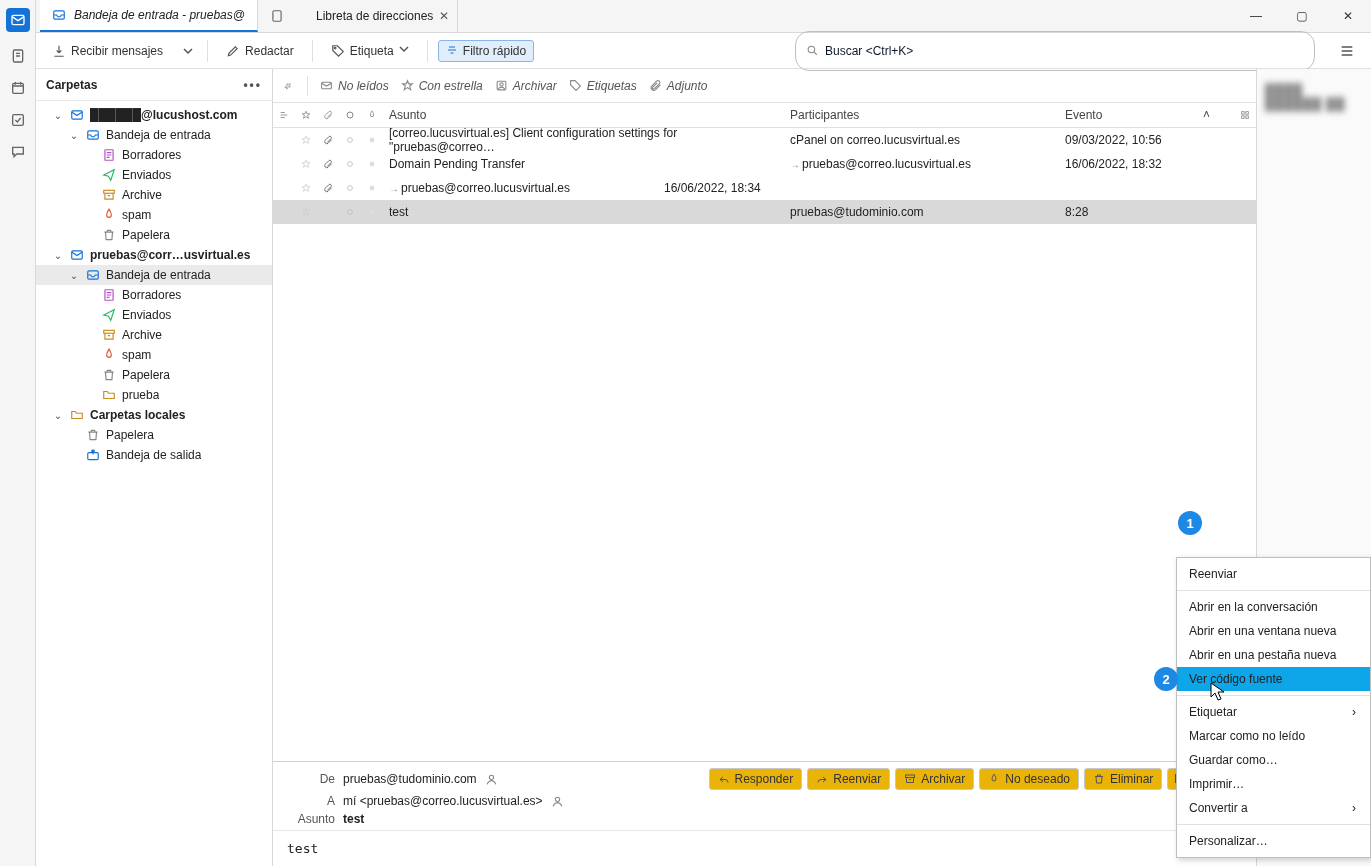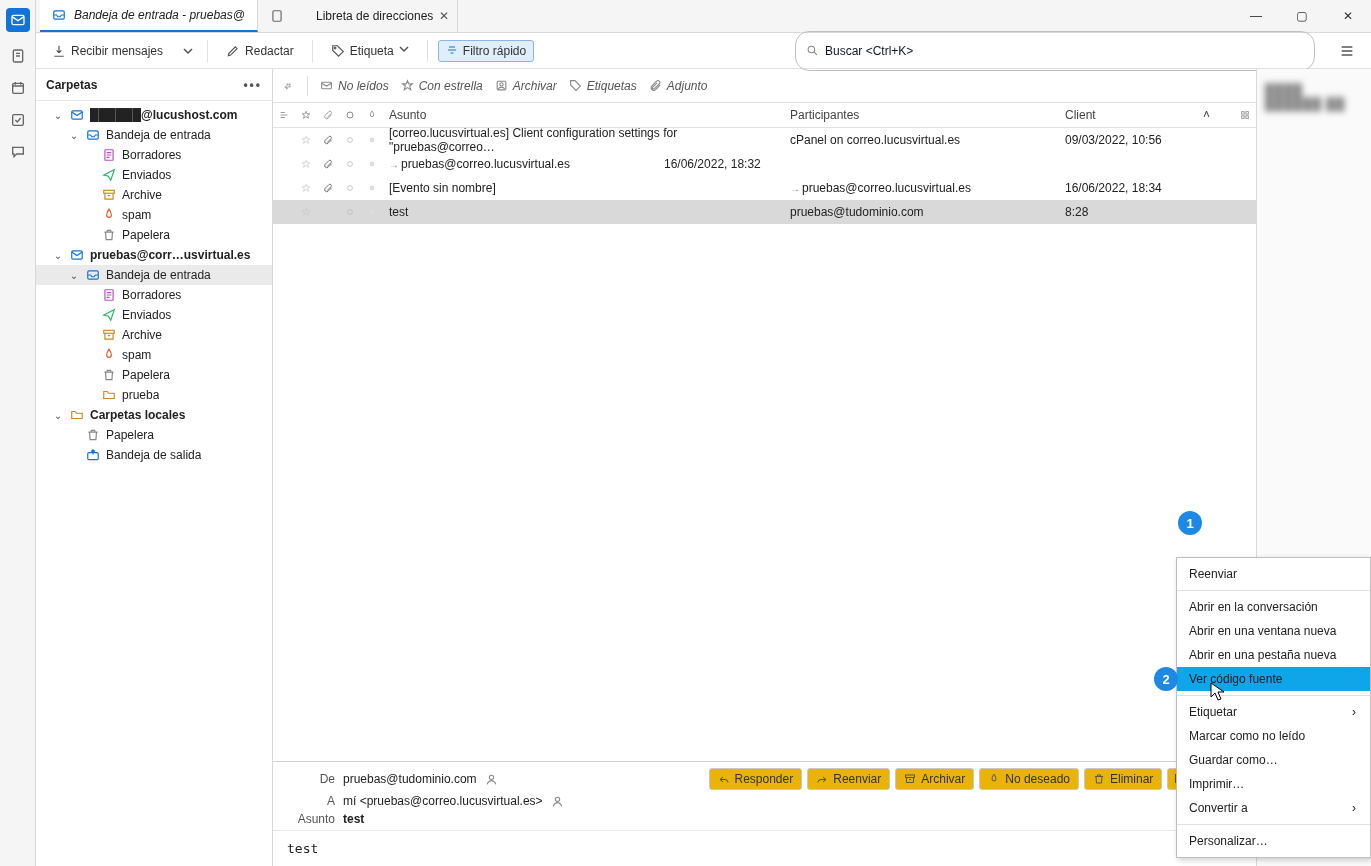--- a/index.html
+++ b/index.html
@@ -456,21 +456,21 @@
                 <path d="M12 2s4 6 4 10a4 4 0 01-8 0c0-4 4-10 4-10z"></path>
               </svg>
             </div>
           <div class="cell col-subject">
               <span>Asunto</span>
             </div>
           <div class="cell col-part">
               <span>Participantes</span>
             </div>
           <div class="cell col-date">
-              <span>Client</span>
+              <span>Evento</span>
               <span style="position:absolute;right:24px;">˄</span>
             </div>
           <div class="cell cols-icon">
               <svg width="12" height="12" viewBox="0 0 24 24" fill="none" stroke="#888" stroke-width="2">
                 <rect x="4" y="4" width="6" height="6"></rect>
                 <rect x="14" y="4" width="6" height="6"></rect>
                 <rect x="4" y="14" width="6" height="6"></rect>
                 <rect x="14" y="14" width="6" height="6"></rect>
               </svg>
             </div>
@@ -519,20 +519,21 @@
               <div class="c ci">
                 <svg width="8" height="8" viewBox="0 0 10 10">
                   <circle cx="5" cy="5" r="3" fill="none" stroke="#bbb"></circle>
                 </svg>
               </div>
               <div class="c ci">
                 <svg width="8" height="8" viewBox="0 0 10 10">
                   <circle cx="5" cy="5" r="3" fill="#ddd"></circle>
                 </svg>
               </div>
+              <div class="c col-subject">Domain Pending Transfer</div>
               <div class="c col-part"><span class="part-arrow">→</span>pruebas@correo.lucusvirtual.es</div>
               <div class="c col-date">16/06/2022, 18:32</div>
               <div class="c ci"></div>
             </div>
             <div class="row">
               <div class="c ci"></div>
               <div class="c ci">
                 <svg width="12" height="12" viewBox="0 0 24 24" fill="none" stroke="#ccc" stroke-width="2">
                   <path d="M12 3l2.5 6H21l-5 4 2 7-6-4-6 4 2-7-5-4h6.5z"></path>
                 </svg>
@@ -545,21 +546,20 @@
               <div class="c ci">
                 <svg width="8" height="8" viewBox="0 0 10 10">
                   <circle cx="5" cy="5" r="3" fill="none" stroke="#bbb"></circle>
                 </svg>
               </div>
               <div class="c ci">
                 <svg width="8" height="8" viewBox="0 0 10 10">
                   <circle cx="5" cy="5" r="3" fill="#ddd"></circle>
                 </svg>
               </div>
-              <div class="c col-subject">[Evento sin nombre]</div>
               <div class="c col-part"><span class="part-arrow">→</span>pruebas@correo.lucusvirtual.es</div>
               <div class="c col-date">16/06/2022, 18:34</div>
               <div class="c ci"></div>
             </div>
             <div class="row sel">
               <div class="c ci"></div>
               <div class="c ci">
                 <svg width="12" height="12" viewBox="0 0 24 24" fill="none" stroke="#ccc" stroke-width="2">
                   <path d="M12 3l2.5 6H21l-5 4 2 7-6-4-6 4 2-7-5-4h6.5z"></path>
                 </svg>

